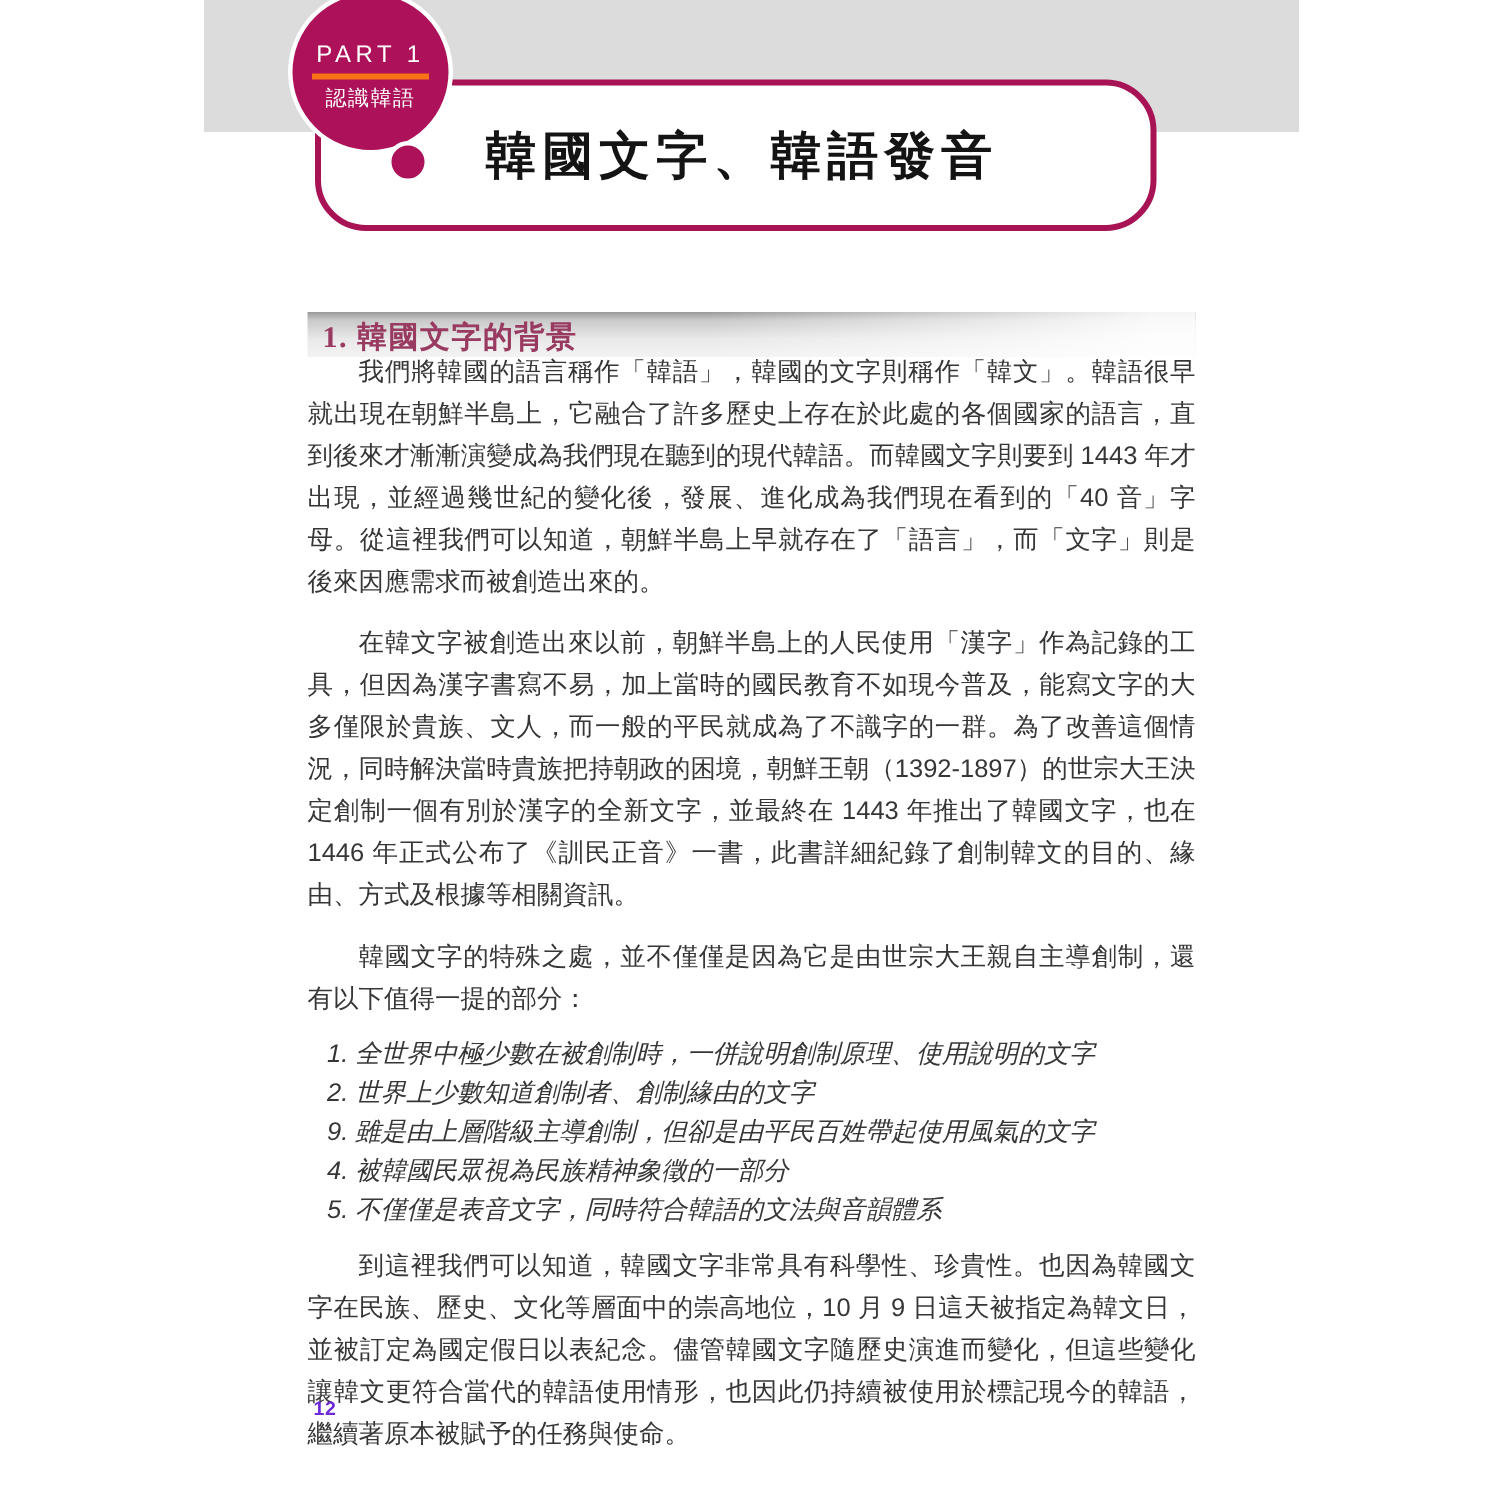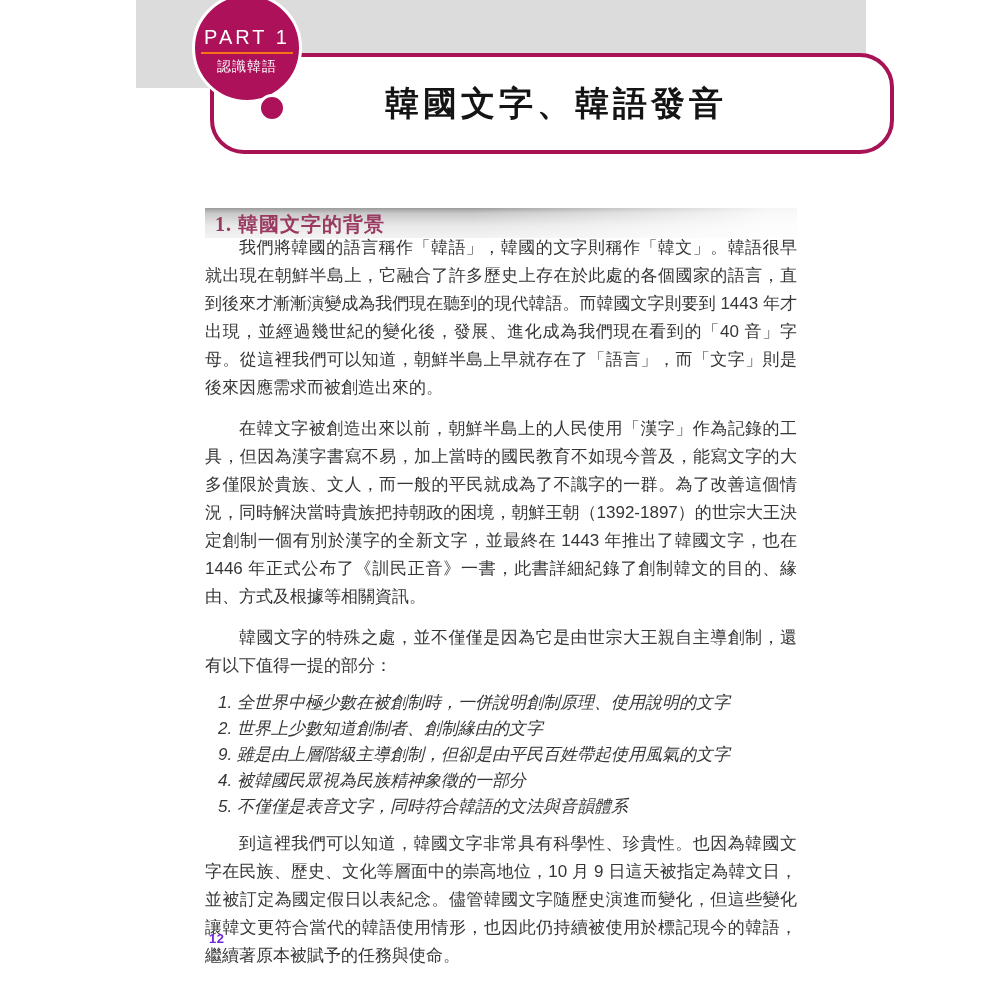--- a/index.html
+++ b/index.html
@@ -14,21 +14,21 @@
 
   
   .banner {
     position:absolute; left:136px; top:0; width:730px; height:88px;
     background:#dcdcdc;
     z-index:1;
   }
 
   
   .title-box {
-    position:absolute; left:210px; top:53px; width:684px; height:101px;
+    position:absolute; left:210px; top:53px; width:561px; height:101px;
     box-sizing:border-box;
     background:#ffffff;
     border:4px solid #a81355;
     border-radius:34px;
     display:flex; align-items:center; justify-content:center;
     z-index:2;
   }
   .chapter-title {
     margin:0; padding-left:8px;
     font-size:34px; font-weight:bold; color:#141414;
@@ -40,22 +40,22 @@
     position:absolute; left:192px; top:-7px; width:110px; height:110px;
     box-sizing:border-box;
     background:#ad1159;
     border:3px solid #ffffff;
     border-radius:50%;
     display:flex; flex-direction:column; align-items:center; justify-content:center;
     color:#ffffff; text-align:center;
     z-index:3;
   }
   .badge-part {
-    font-size:20px; font-weight:500; letter-spacing:3px;
-    border-bottom:2px solid #f97316;
+    font-size:16px; font-weight:500; letter-spacing:3px;
+    border-bottom:4px solid #f97316;
     padding:0 3px 3px;
     margin-top:6px;
   }
   .badge-sub {
     font-size:14px; letter-spacing:1px; margin-top:4px;
   }
 
   
   .accent-dot {
     position:absolute; left:258px; top:94px; width:22px; height:22px;

